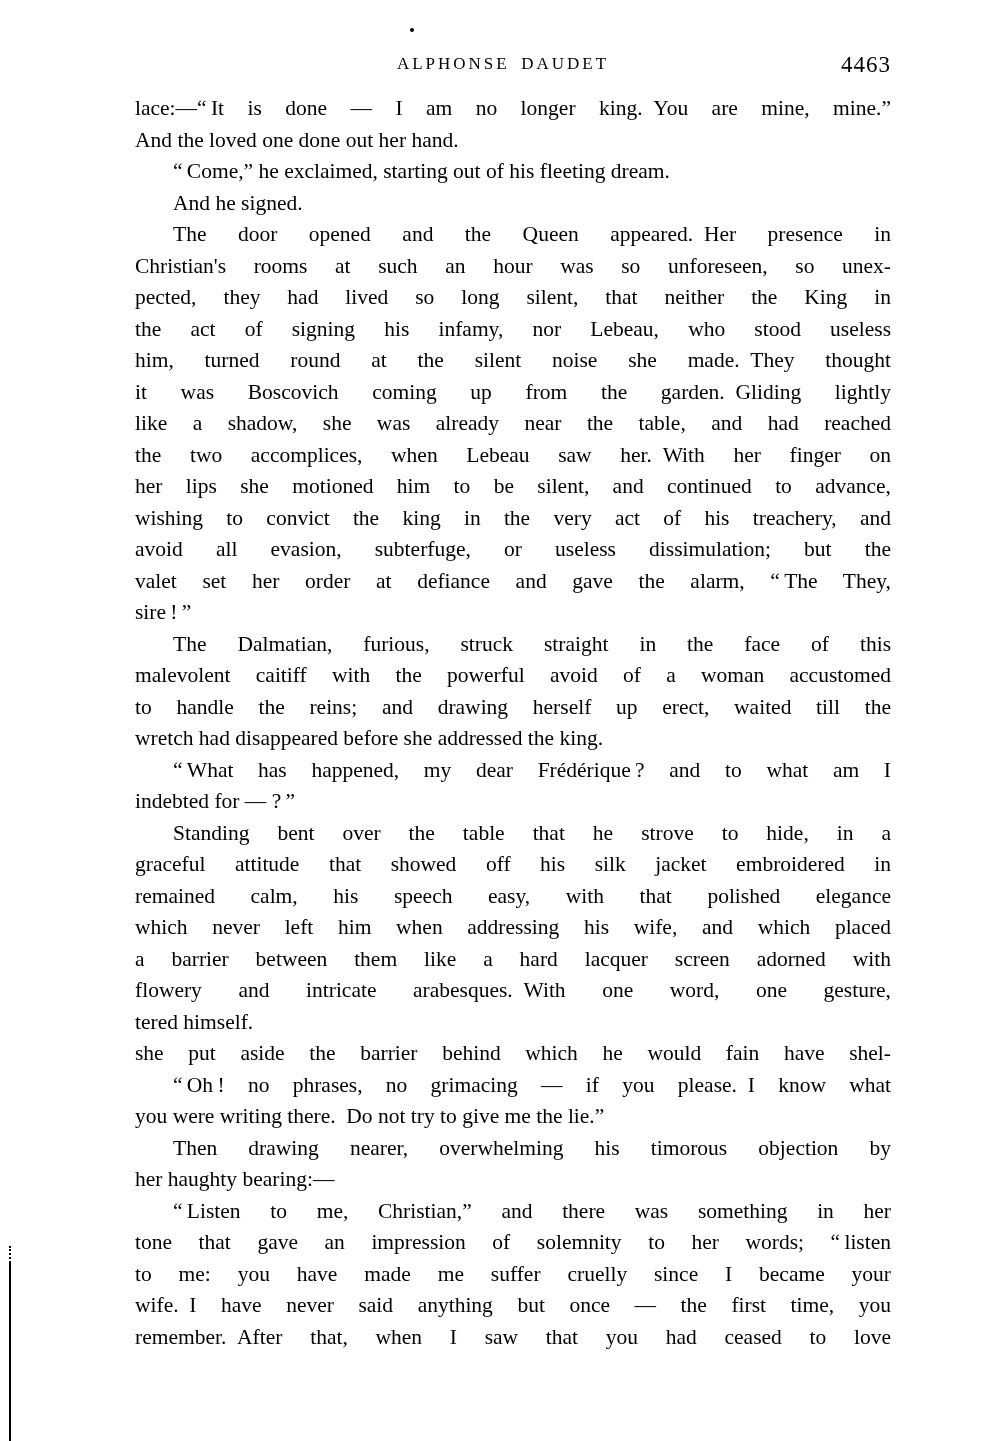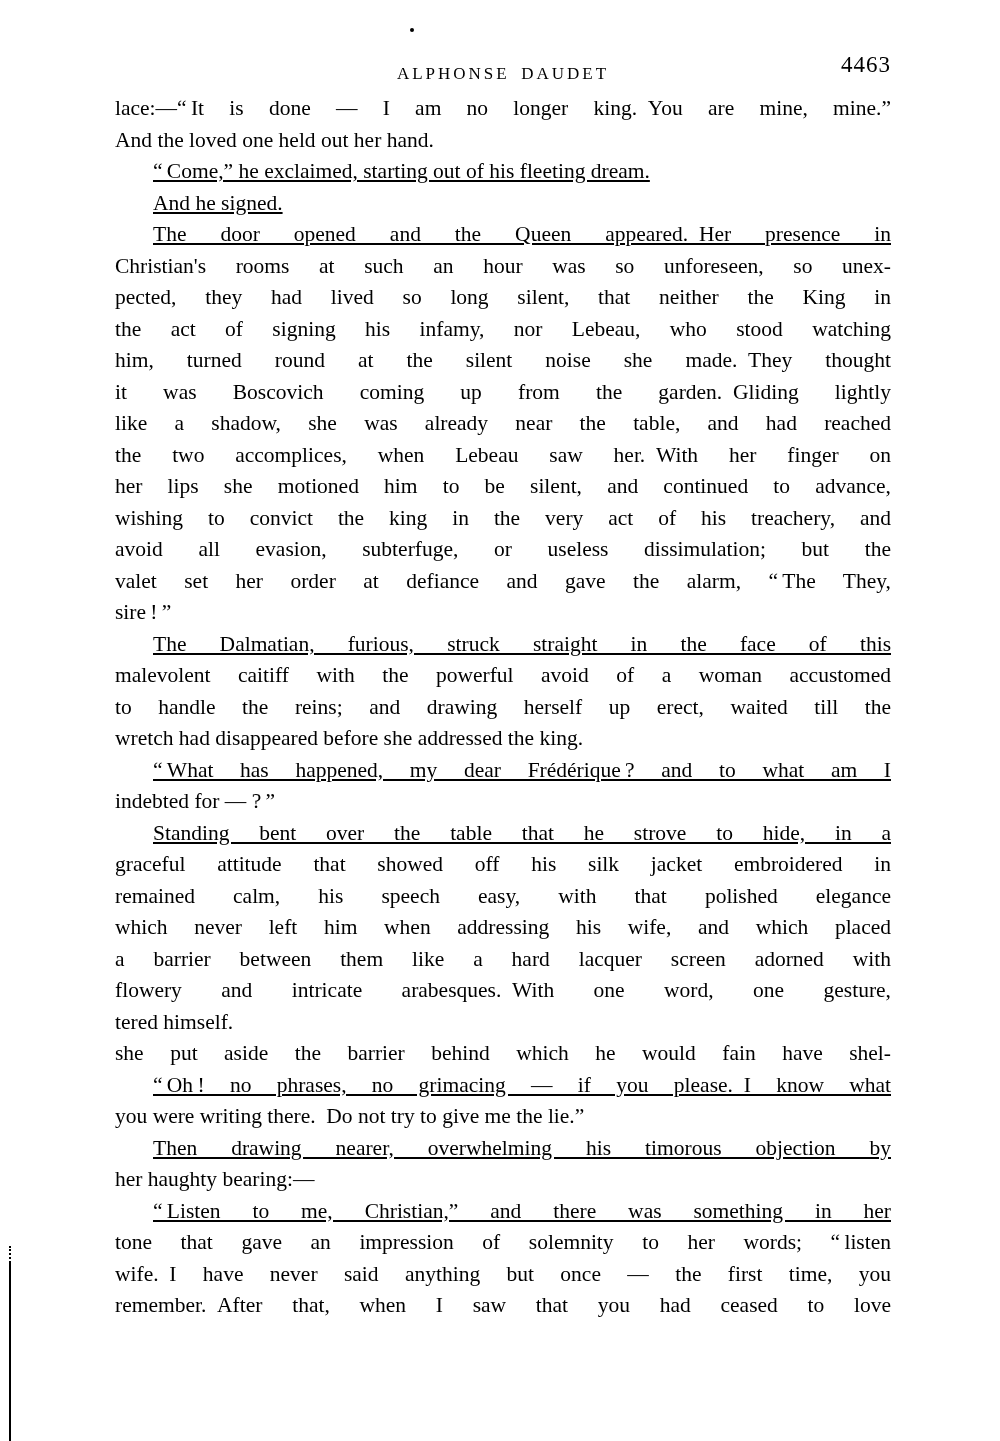--- a/index.html
+++ b/index.html
@@ -7,21 +7,21 @@
     width: 1000px; height: 1441px;
     background: #ffffff;
     color: #000000;
     font-family: "Liberation Serif", serif;
     position: relative;
     overflow: hidden;
   }
   .page { position: absolute; inset: 0; background: #ffffff; }
 
   .running-title {
-    position: absolute; top: 64px; left: 115px; width: 776px;
+    position: absolute; top: 54px; left: 115px; width: 776px;
     text-align: center;
     font-size: 17px;
     letter-spacing: 3px;
     white-space: pre;
   }
   .page-number {
     position: absolute; top: 52px; left: 115px; width: 776px;
     text-align: right;
     font-size: 23px;
     letter-spacing: 1px;
@@ -29,23 +29,24 @@
 
   .page-body {
     position: absolute; left: 115px; top: 93px; width: 776px;
     font-size: 21.5px;
   }
   .line {
     height: 31.5px;
     line-height: 31.5px;
     text-align: justify;
     text-align-last: justify;
+    margin-left: 20px;
   }
   .line.last { text-align-last: left; }
-  .line.indent { text-indent: 38px; text-decoration: underline; }
+  .line.indent { text-indent: 38px; }
 
   .ink-dot {
     position: absolute; left: 410px; top: 28px;
     width: 4px; height: 4px;
     background: #000; border-radius: 50%;
   }
   .edge-line {
     position: absolute; left: 9px; top: 1263px;
     width: 2px; height: 178px;
     background: #000;
@@ -61,27 +62,27 @@
 
 <div class="page">
   <span class="ink-dot"></span>
 
   <div class="running-title">ALPHONSE DAUDET</div>
 
   <div class="page-number">4463</div>
 
   <div class="page-body">
       <div class="line">lace:—“ It is done — I am no longer king. You are mine, mine.”</div>
-      <div class="line last">And the loved one held out her hand.</div>
+      <div class="line last">And the loved one done out her hand.</div>
       <div class="line last indent">“ Come,” he exclaimed, starting out of his fleeting dream.</div>
       <div class="line last indent">And he signed.</div>
       <div class="line indent">The door opened and the Queen appeared. Her presence in</div>
       <div class="line">Christian's rooms at such an hour was so unforeseen, so unex-</div>
       <div class="line">pected, they had lived so long silent, that neither the King in</div>
-      <div class="line">the act of signing his infamy, nor Lebeau, who stood watching</div>
+      <div class="line">the act of signing his infamy, nor Lebeau, who stood useless</div>
       <div class="line">him, turned round at the silent noise she made. They thought</div>
       <div class="line">it was Boscovich coming up from the garden. Gliding lightly</div>
       <div class="line">like a shadow, she was already near the table, and had reached</div>
       <div class="line">the two accomplices, when Lebeau saw her. With her finger on</div>
       <div class="line">her lips she motioned him to be silent, and continued to advance,</div>
       <div class="line">wishing to convict the king in the very act of his treachery, and</div>
       <div class="line">avoid all evasion, subterfuge, or useless dissimulation; but the</div>
       <div class="line">valet set her order at defiance and gave the alarm, “ The They,</div>
       <div class="line last">sire ! ”</div>
       <div class="line indent">The Dalmatian, furious, struck straight in the face of this</div>
@@ -97,19 +98,20 @@
       <div class="line">a barrier between them like a hard lacquer screen adorned with</div>
       <div class="line">flowery and intricate arabesques. With one word, one gesture,</div>
       <div class="line last">tered himself.</div>
       <div class="line">she put aside the barrier behind which he would fain have shel-</div>
       <div class="line indent">“ Oh ! no phrases, no grimacing — if you please. I know what</div>
       <div class="line last">you were writing there. Do not try to give me the lie.”</div>
       <div class="line indent">Then drawing nearer, overwhelming his timorous objection by</div>
       <div class="line last">her haughty bearing:—</div>
       <div class="line indent">“ Listen to me, Christian,” and there was something in her</div>
       <div class="line">tone that gave an impression of solemnity to her words; “ listen</div>
+      <div class="line">to me: you have made me suffer cruelly since I became your</div>
       <div class="line">wife. I have never said anything but once — the first time, you</div>
       <div class="line">remember. After that, when I saw that you had ceased to love</div>
     </div>
 
   <span class="edge-line-dotted"></span>
   <span class="edge-line"></span>
 </div>
 
 </body></html>

